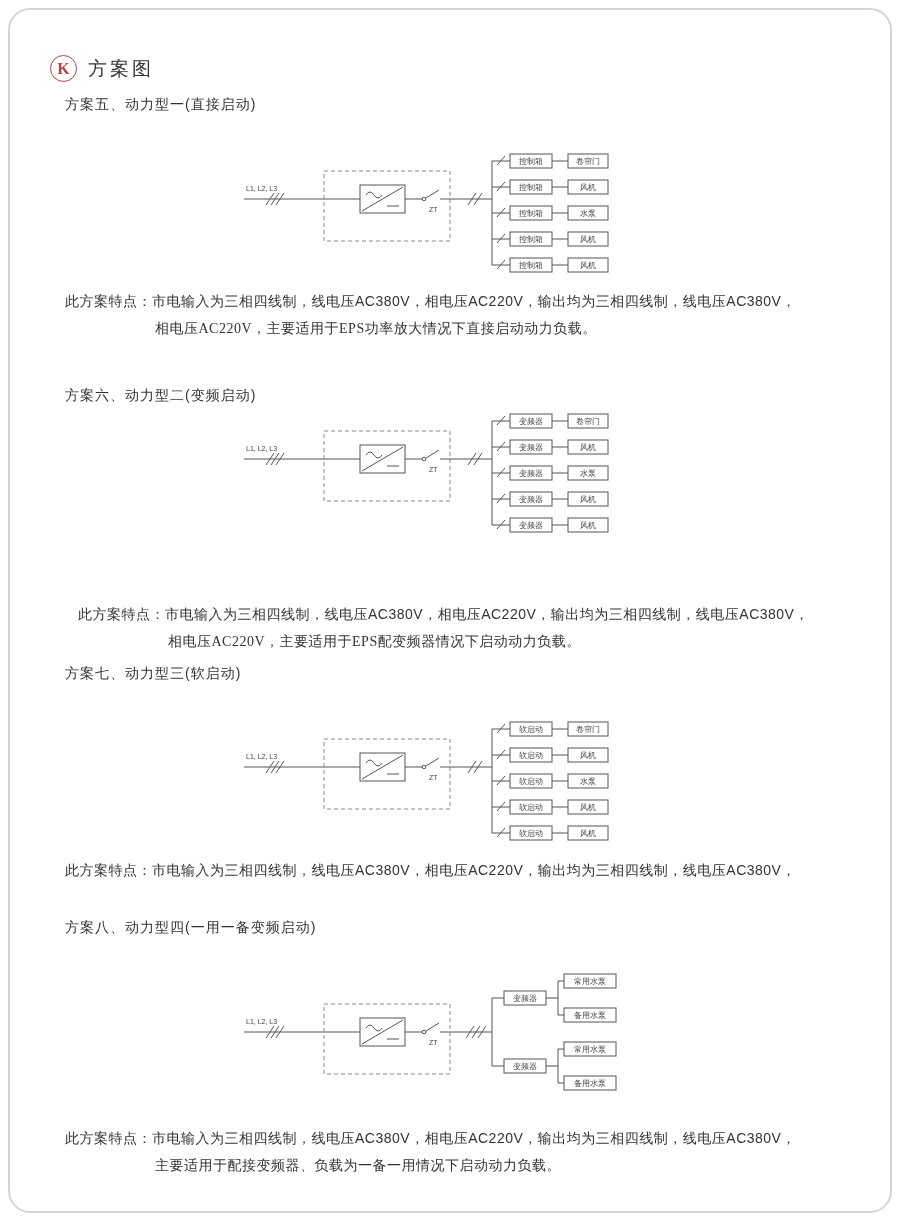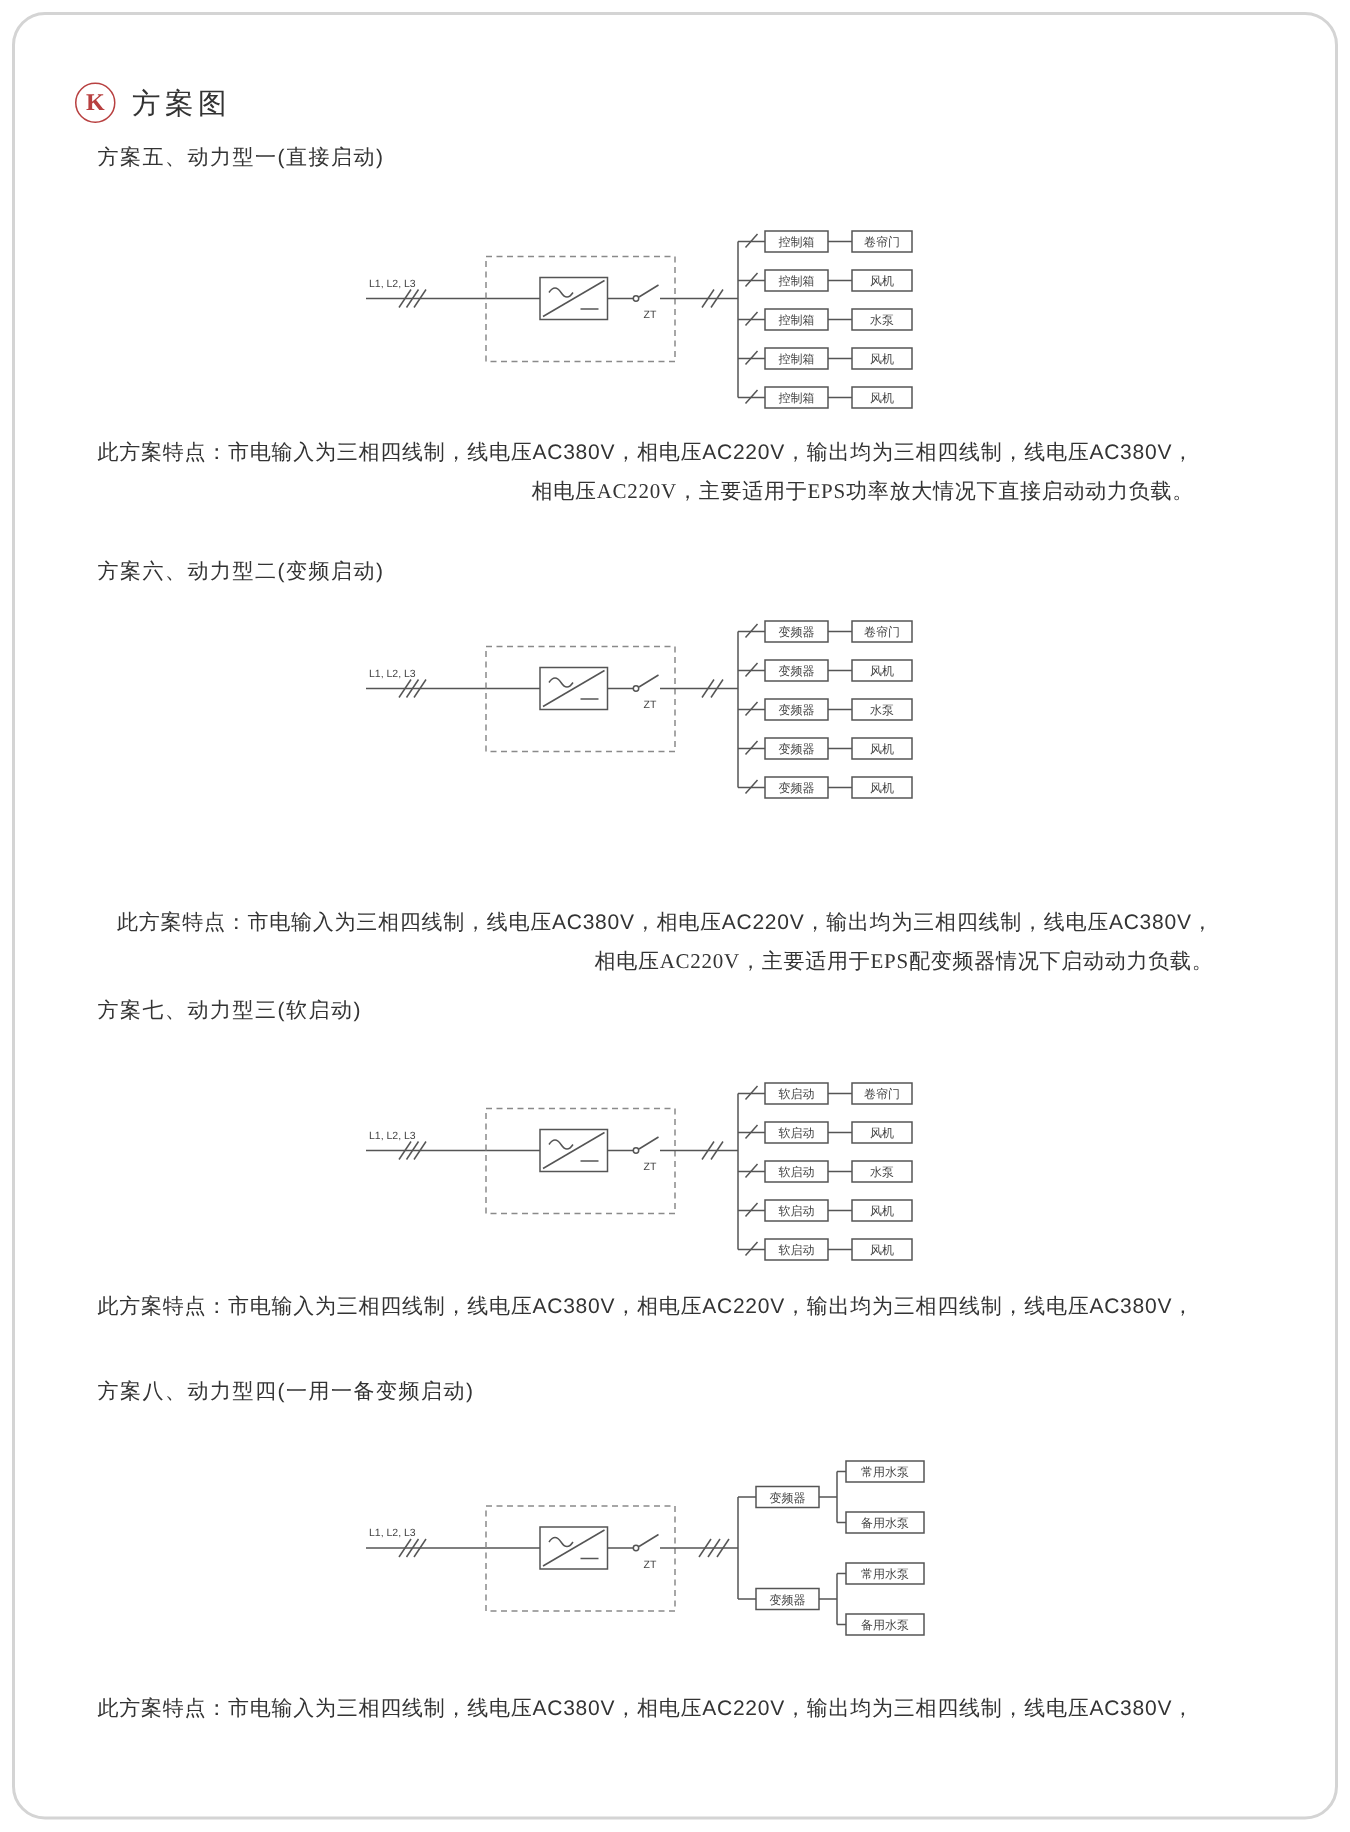--- a/index.html
+++ b/index.html
@@ -9,21 +9,21 @@
   .page-border { position:absolute; left:8px; top:8px; right:8px; bottom:8px;
                  border:2px solid #d4d4d4; border-radius:22px; pointer-events:none; }
   .header { position:absolute; left:50px; top:55px; display:flex; align-items:center; gap:11px; }
   .logo { width:27px; height:27px; border:1px solid #b84040; color:#b84040; border-radius:50%;
           display:flex; align-items:center; justify-content:center;
           font-family:"Liberation Serif","DejaVu Serif",serif; font-size:16px; font-weight:bold; }
   .title { font-size:19px; color:#333; letter-spacing:3px; }
   .heading { position:absolute; font-size:14px; color:#333; letter-spacing:1px; white-space:nowrap;text-align:right; }
   .diagram { position:absolute; }
   .note { position:absolute; font-size:14px; color:#333; line-height:27px;
-          letter-spacing:0.5px; white-space:nowrap;text-align:right; }
+          letter-spacing:0.5px; white-space:nowrap; }
   .nl2 { padding-left:90px;font-family:Liberation Serif, serif; }
   
   .dln  { stroke:#555; stroke-width:1; fill:none; }
   .dcirc{ stroke:#555; stroke-width:1; fill:#fff; }
   .dbox { fill:none; stroke:#8a8a8a; stroke-width:1; stroke-dasharray:4 3; }
   .sbox { fill:#fff; stroke:#555; stroke-width:1; }
   .dtxt { font-size:8px; fill:#444; text-anchor:middle; font-family:"Liberation Sans","DejaVu Sans",sans-serif; }
   .slbl { font-size:7px; fill:#444; font-family:"Liberation Sans","DejaVu Sans",sans-serif; }
 </style>
 </head>
@@ -111,21 +111,21 @@
       <rect class="sbox" x="328" y="109" width="40" height="14"></rect>
       <text class="dtxt" x="348" y="119">风机</text>
     </g>
   </svg>
 
   <div class="note" style="left:65px; top:288px">
     <div class="nl1"><span>此方案特点：</span><span>市电输入为三相四线制，线电压AC380V，相电压AC220V，输出均为三相四线制，线电压AC380V，</span></div>
     <div class="nl2">相电压AC220V，主要适用于EPS功率放大情况下直接启动动力负载。</div>
   </div>
 
-  <div class="heading" style="left:65px; top:372px">方案六、动力型二(变频启动)</div>
+  <div class="heading" style="left:65px; top:387px">方案六、动力型二(变频启动)</div>
 
   <svg class="diagram" style="left:240px; top:409px" width="380" height="128" viewBox="0 0 380 128">
     <text class="slbl" x="6" y="42">L1, L2, L3</text>
     <g>
       <line class="dln" x1="4" y1="50" x2="120" y2="50"></line>
       <line class="dln" x1="26" y1="56" x2="34" y2="44"></line>
       <line class="dln" x1="31" y1="56" x2="39" y2="44"></line>
       <line class="dln" x1="36" y1="56" x2="44" y2="44"></line>
     </g>
     <rect class="dbox" x="84" y="22" width="126" height="70"></rect>
@@ -332,14 +332,15 @@
       <line class="dln" x1="318" y1="111" x2="324" y2="111"></line>
       <rect class="sbox" x="324" y="70" width="52" height="14"></rect>
       <text class="dtxt" x="350" y="80">常用水泵</text>
       <rect class="sbox" x="324" y="104" width="52" height="14"></rect>
       <text class="dtxt" x="350" y="114">备用水泵</text>
     </g>
   </svg>
 
   <div class="note" style="left:65px; top:1125px">
     <div class="nl1"><span>此方案特点：</span><span>市电输入为三相四线制，线电压AC380V，相电压AC220V，输出均为三相四线制，线电压AC380V，</span></div>
+    <div class="nl2">主要适用于配接变频器、负载为一备一用情况下启动动力负载。</div>
   </div>
 </div>
 
 </body></html>

